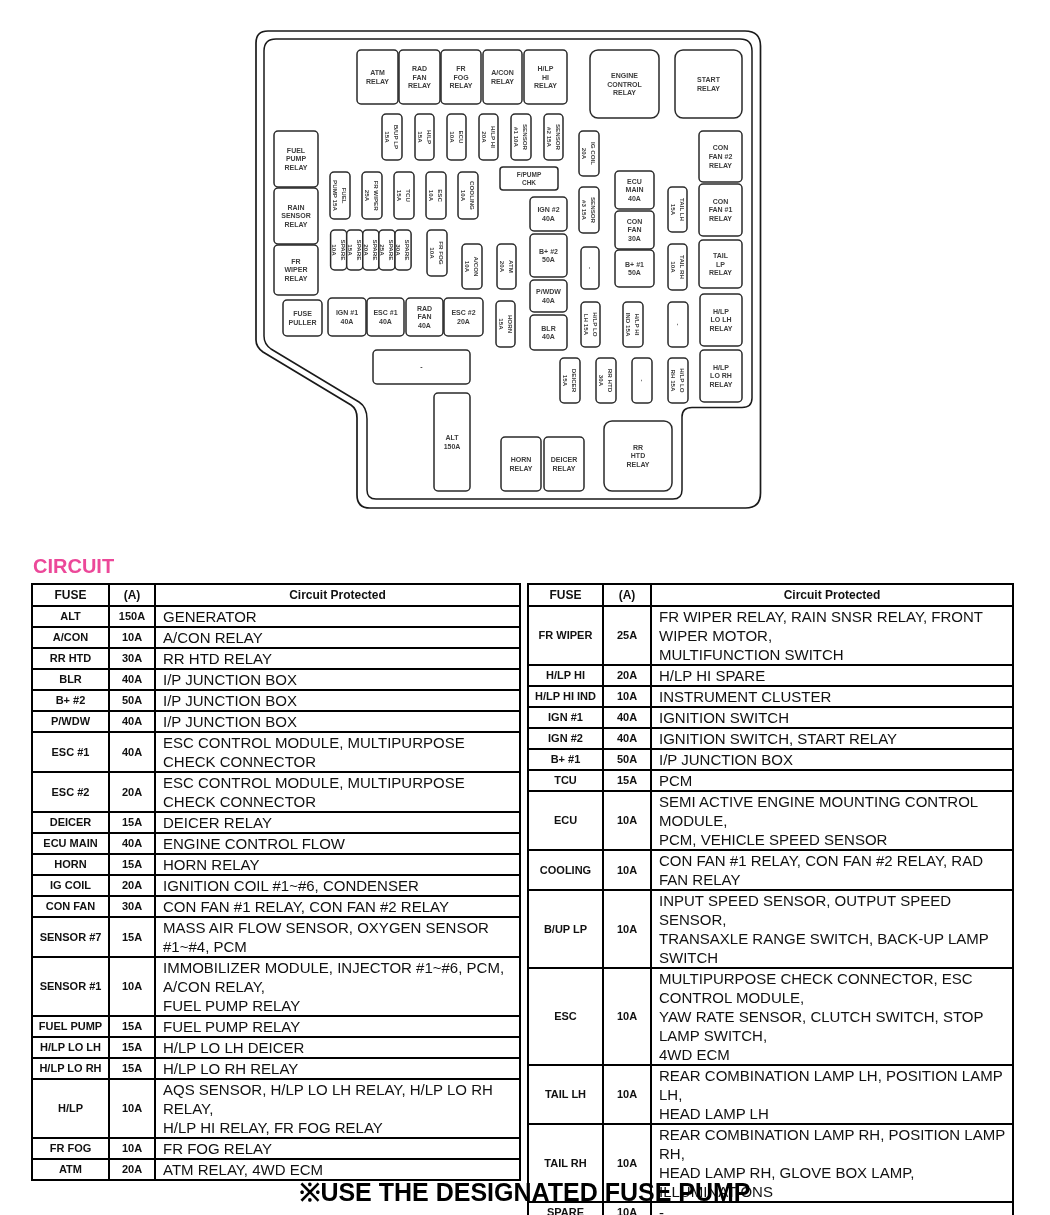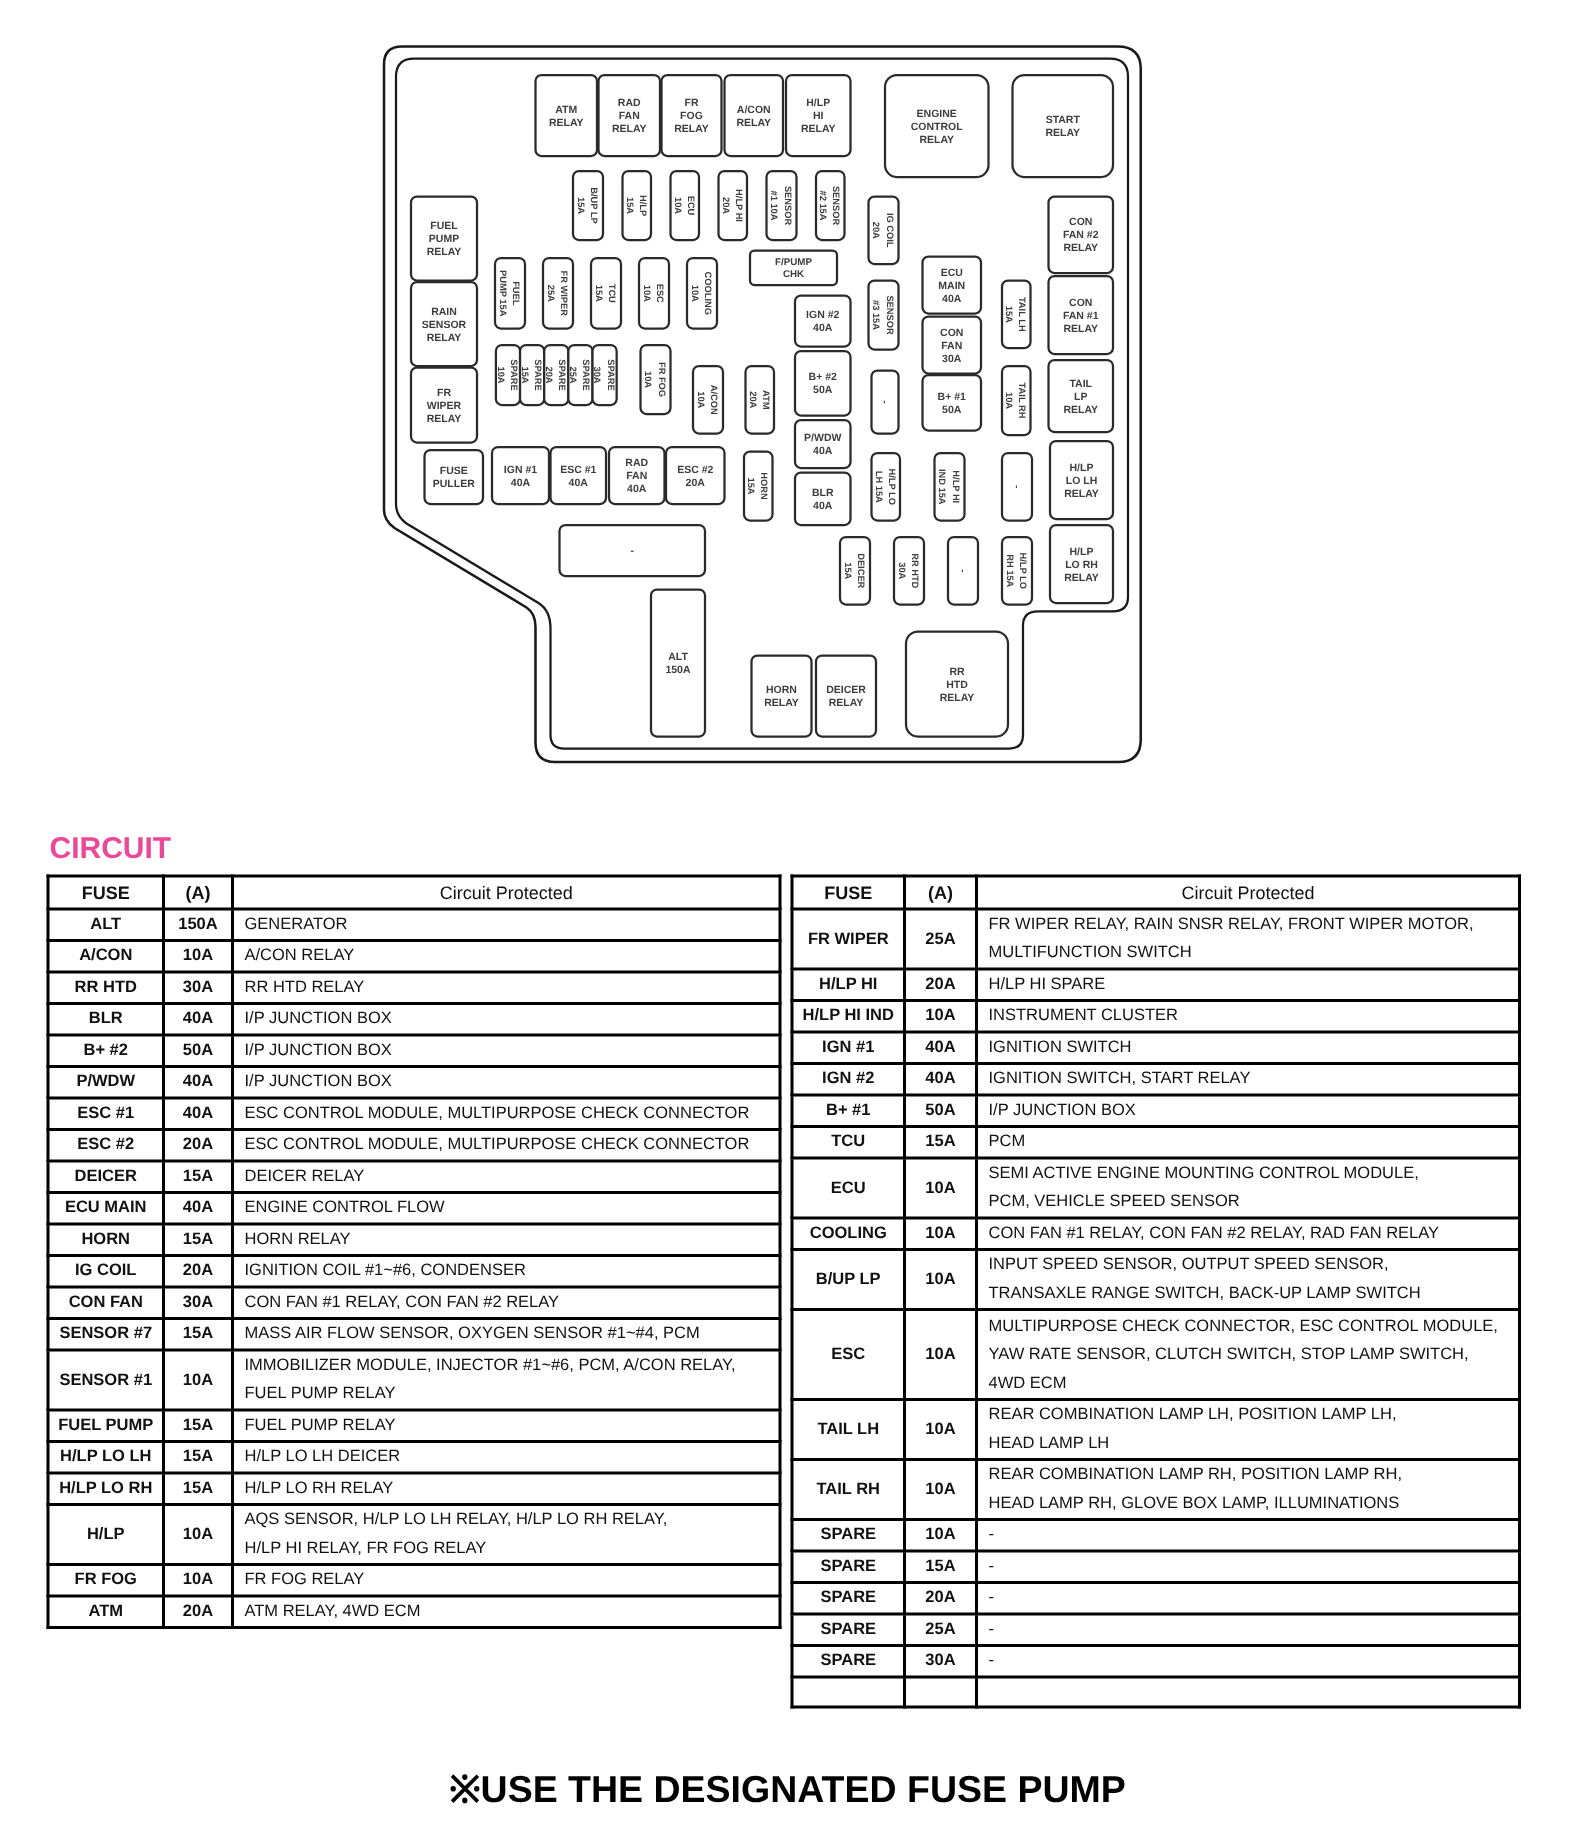--- a/index.html
+++ b/index.html
@@ -1,20 +1,20 @@
 <!DOCTYPE html>
 <html><head><meta charset="utf-8">
 <style>
 html,body{margin:0;padding:0;background:#fff;width:1050px;height:1215px;position:relative;font-family:"Liberation Sans",sans-serif}
 .ct{position:absolute;border-collapse:collapse;table-layout:fixed;border:2px solid #000}
 .ct td{border:2px solid #000;text-align:center;font-size:11px;font-weight:bold;color:#111;padding:0;line-height:13px}
-.ct td.l{text-align:left;font-weight:normal;padding-left:7px;font-size:11px;line-height:19px}
+.ct td.l{text-align:left;font-weight:normal;padding-left:7px;font-size:15px;line-height:19px}
 .ct tr.hd{height:22px}
 .ct tr.hd td{font-size:12px}
-.ct td.cp{text-align:center;font-weight:normal}
+.ct td.cp{text-align:center;font-weight:bold}
 #circuit-title{position:absolute;left:33px;top:555px;font-size:20px;font-weight:bold;color:#ec4899;letter-spacing:0px}
 #footer{position:absolute;left:0;top:1174px;width:1050px;text-align:center;font-size:25px;font-weight:bold;color:#000}
 </style></head>
 <body>
 
 <div style="position:absolute;left:0;top:0">
 <svg width="1050" height="545" viewBox="0 0 1050 545" font-family="Liberation Sans, sans-serif">
 <style>rect{fill:#fff;stroke:#2a2a2a;stroke-width:1.5}text{fill:#3d3d3d;text-anchor:middle;font-weight:bold}</style>
 
 <path d="M 268,31 H 745 Q 760.5,31 760.5,46 V 493 Q 760.5,508 745.5,508 H 370 Q 357,508 357,495 V 418 Q 357,409 351,405 L 263,352 Q 256,347 256,340 V 43 Q 256,31 268,31 Z" fill="none" stroke="#1a1a1a" stroke-width="1.7"></path>

